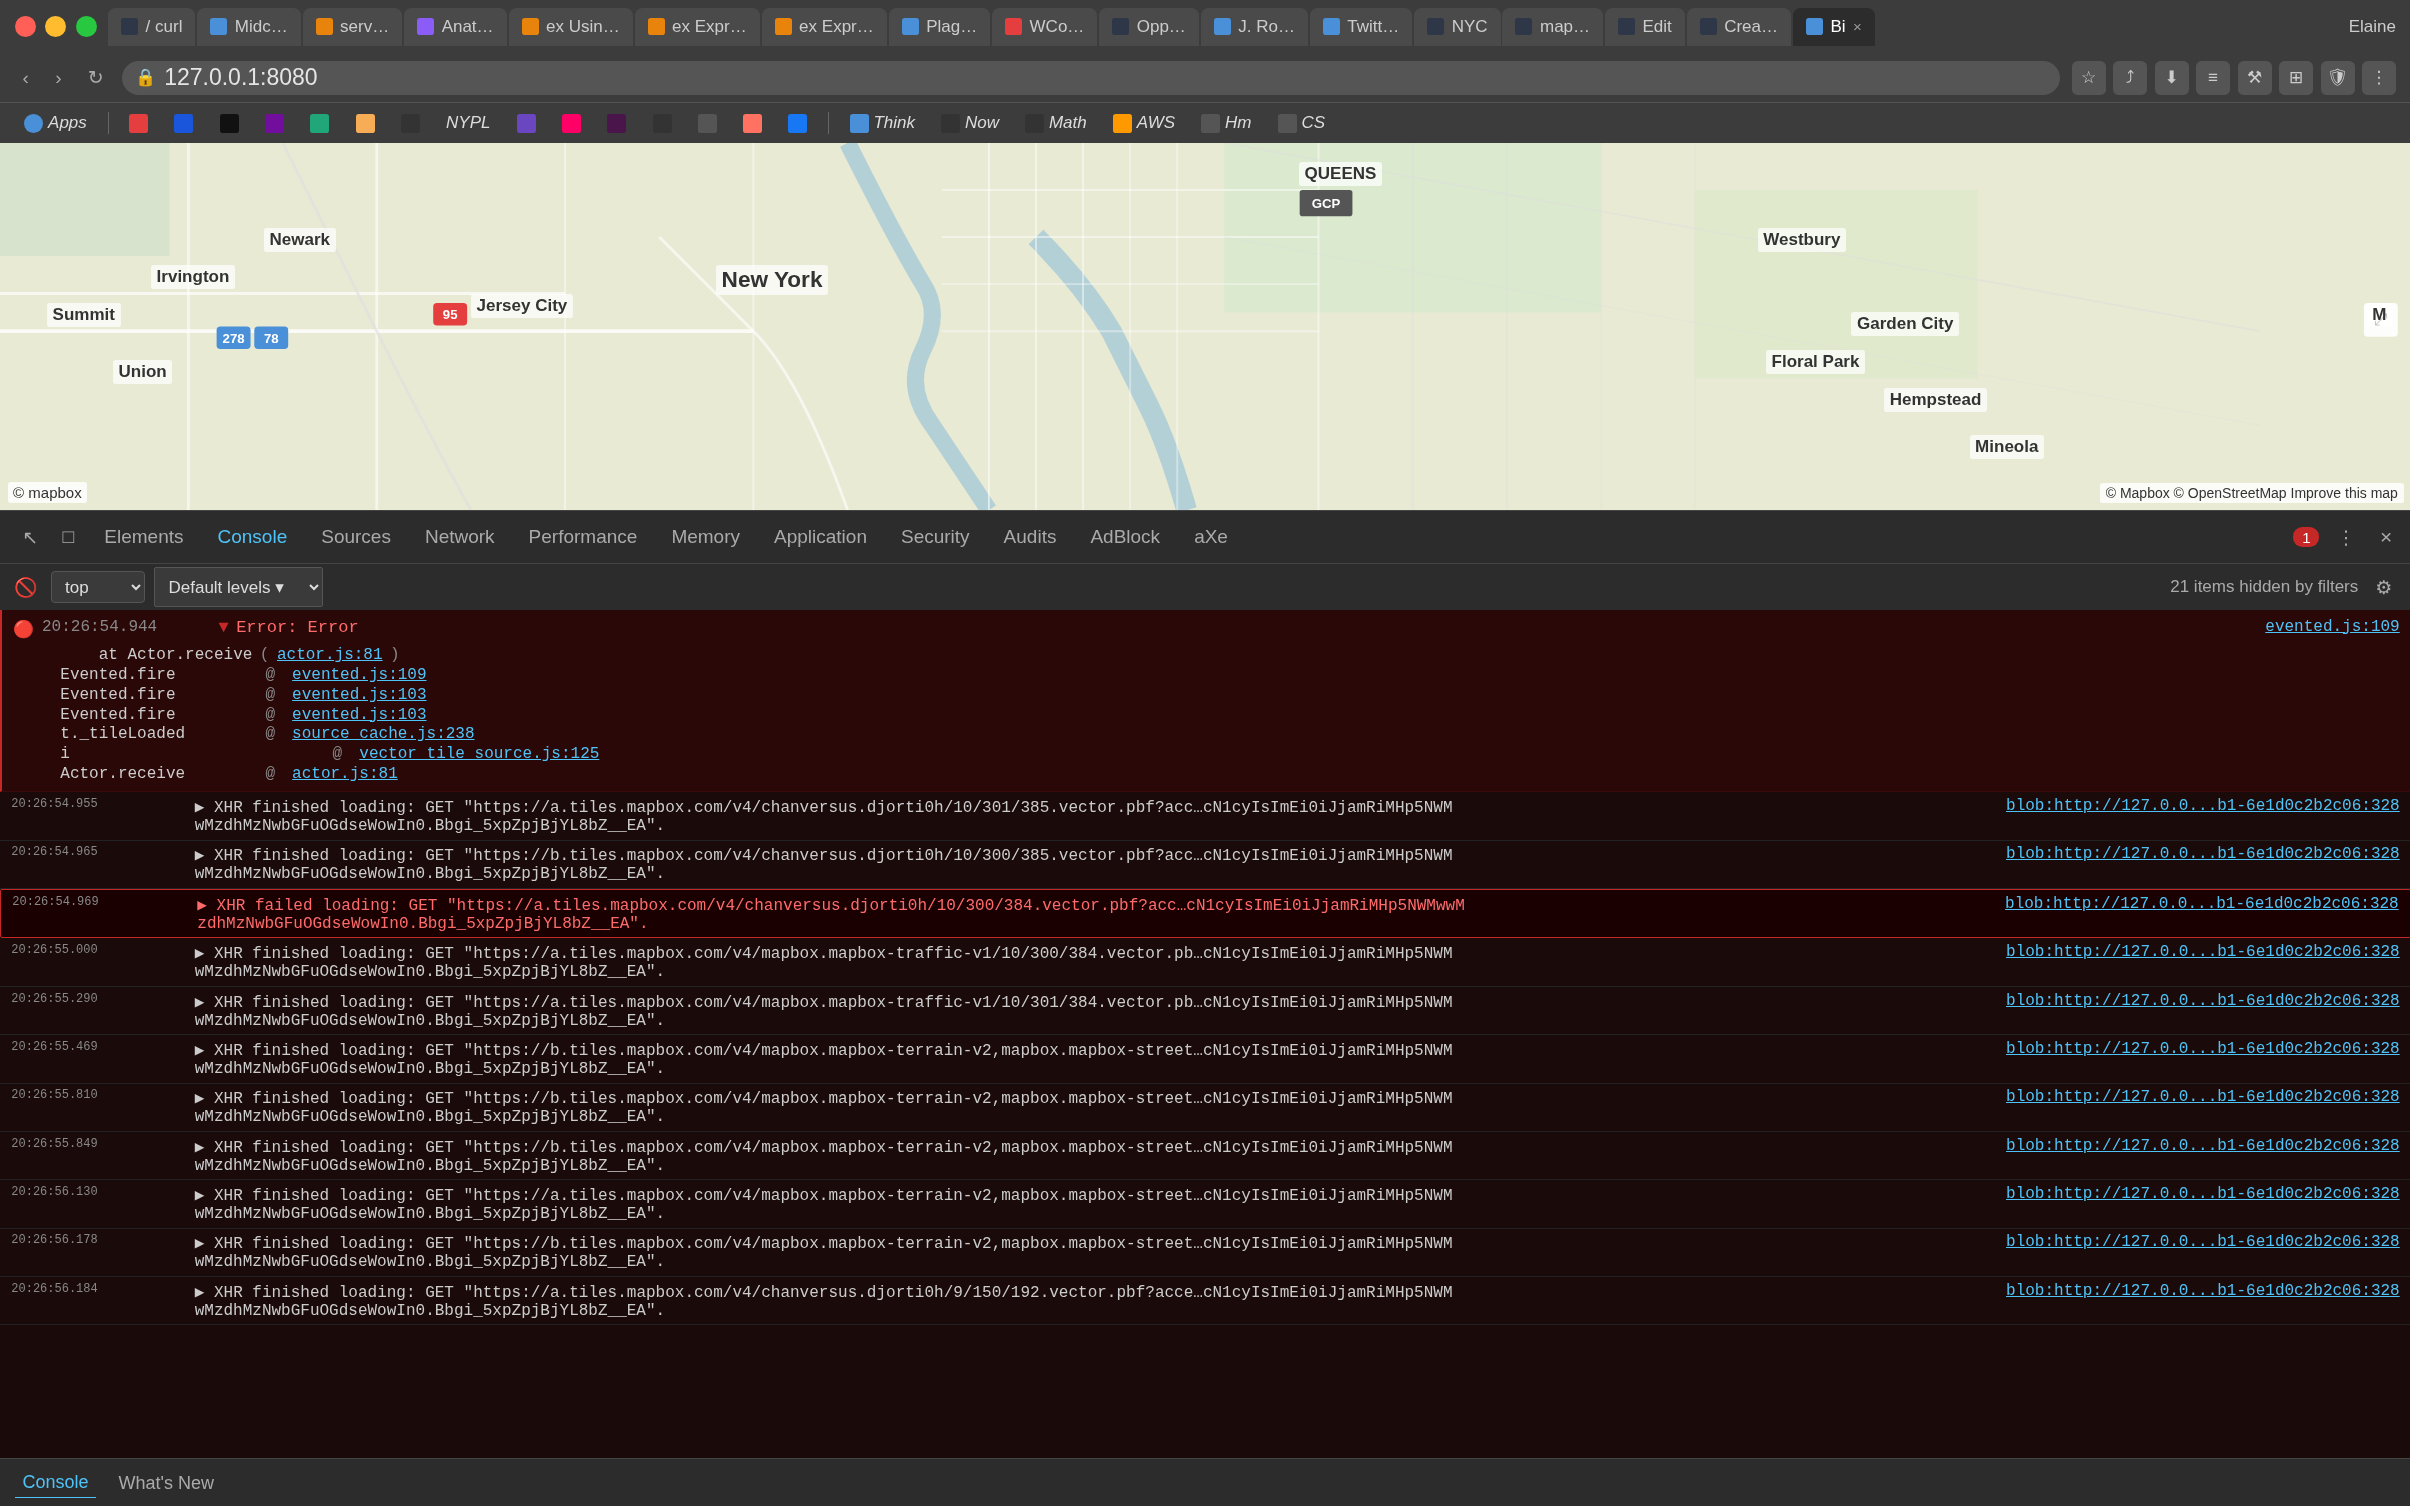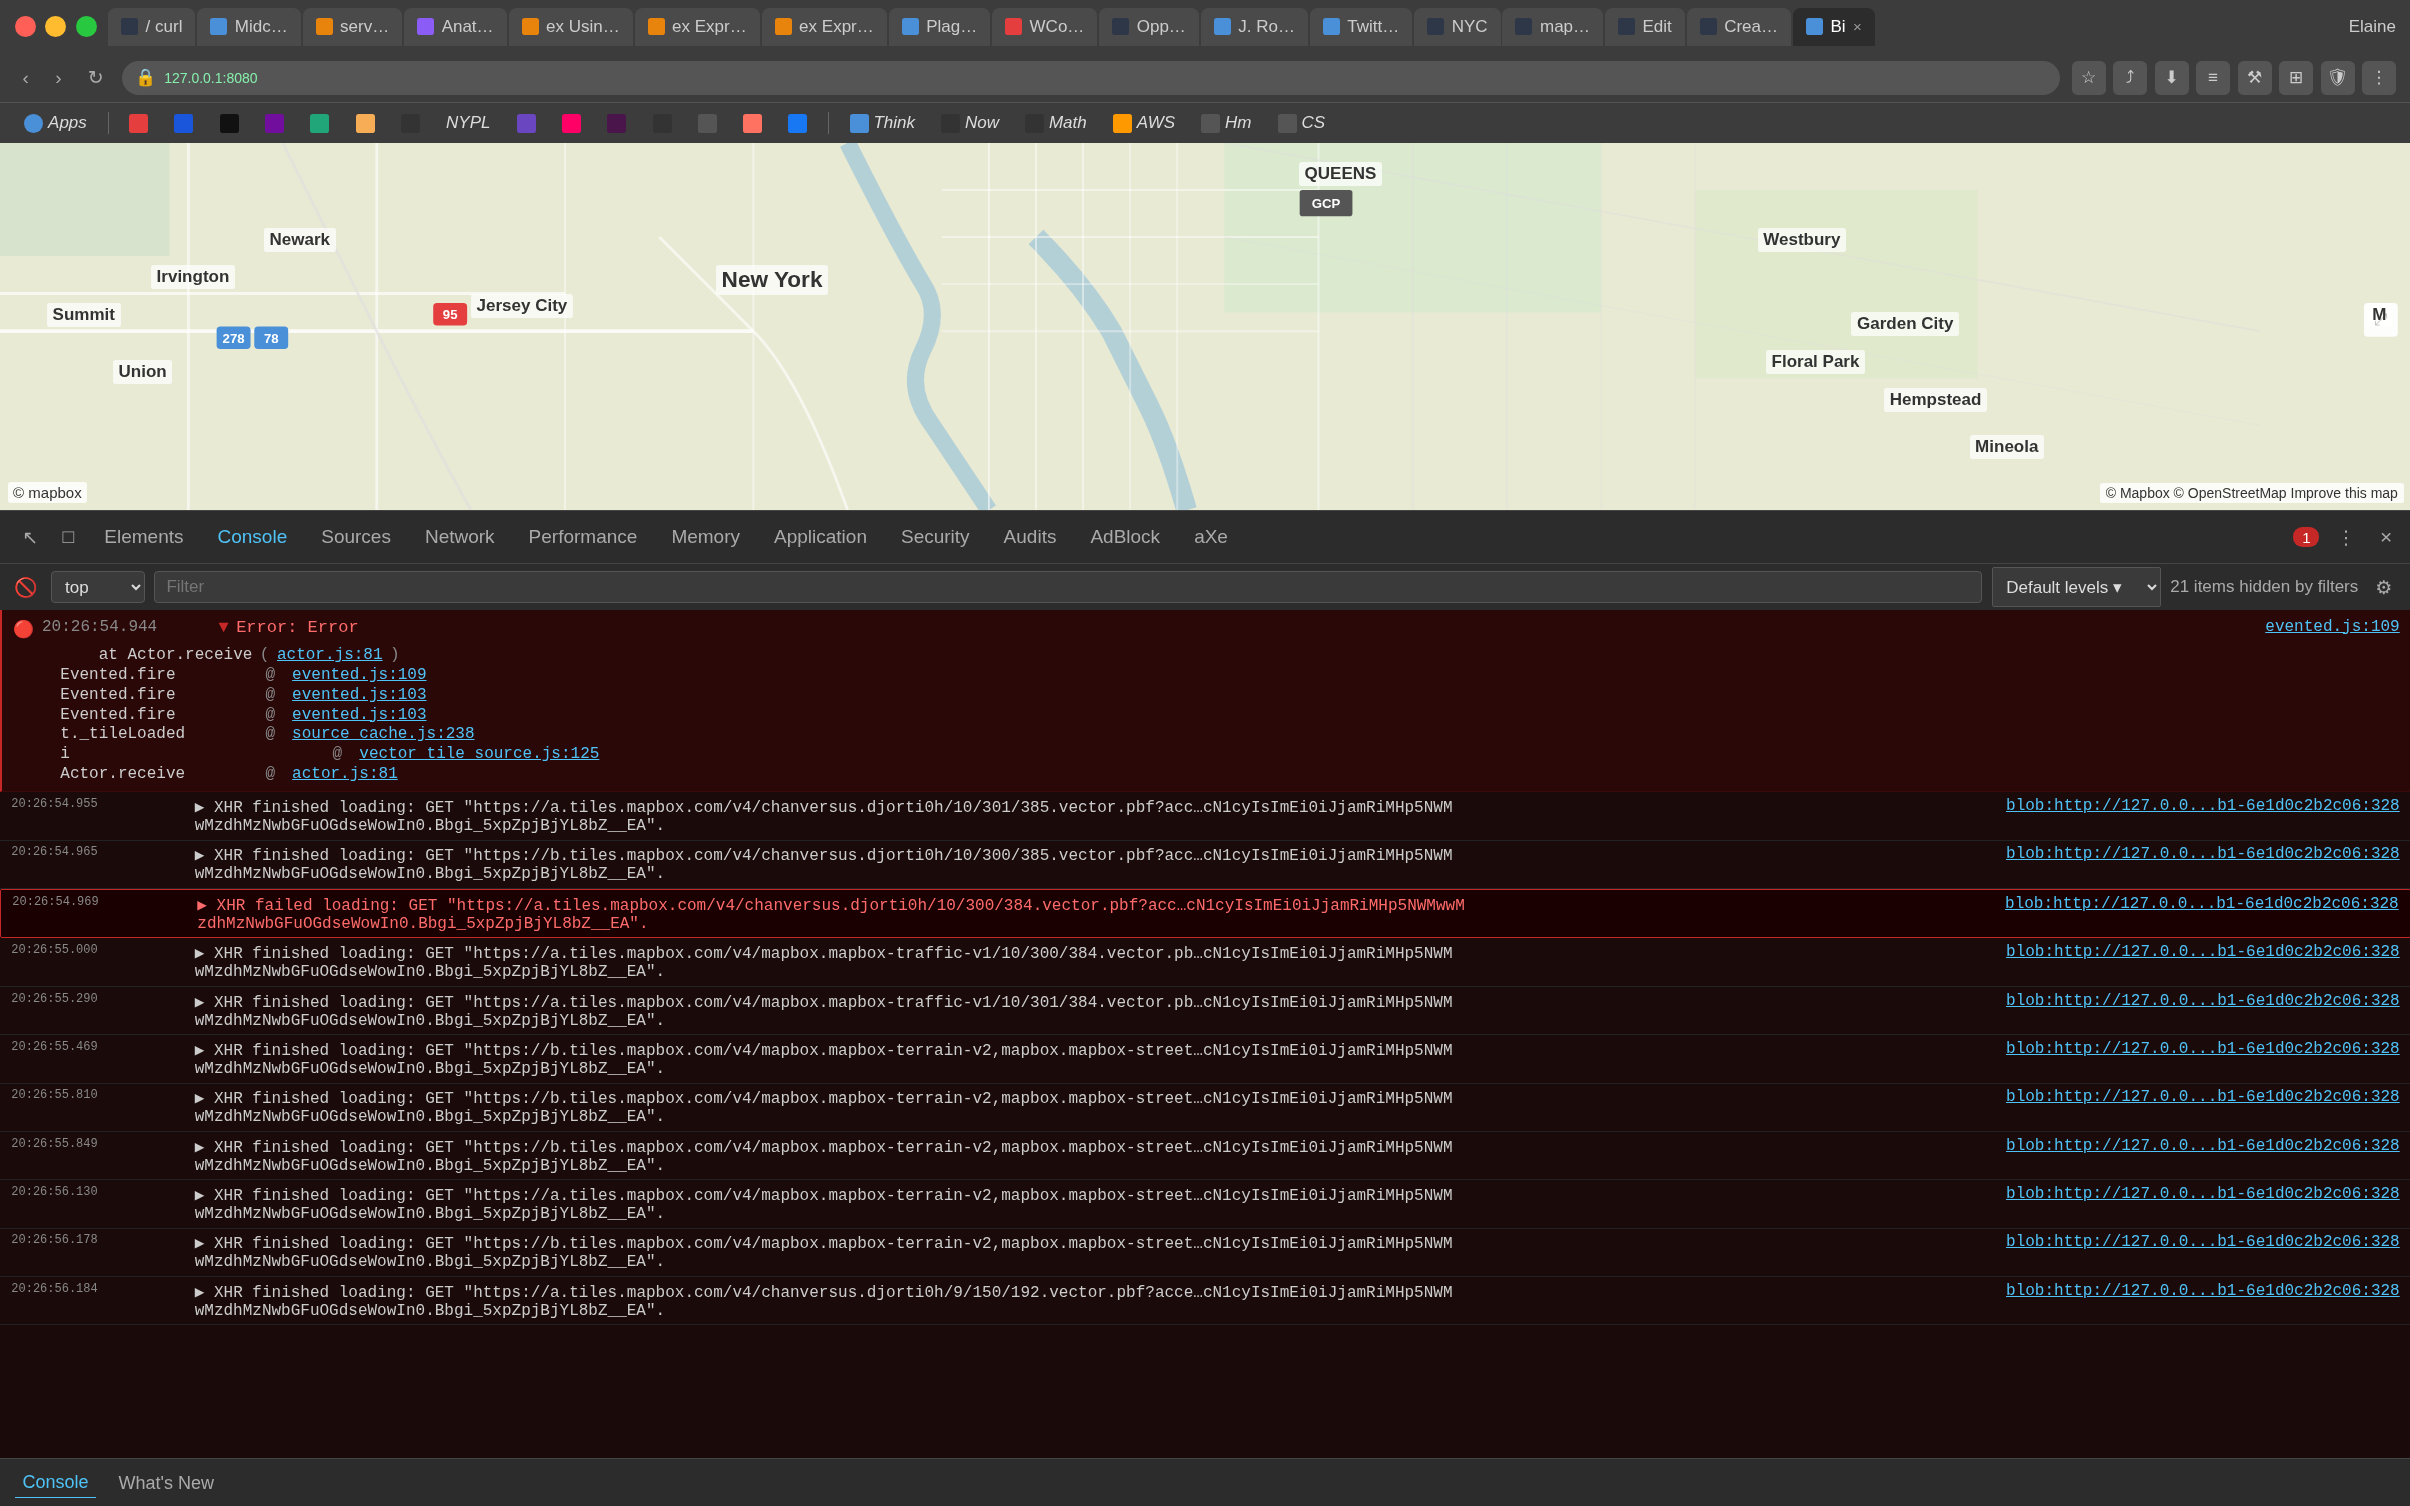--- a/index.html
+++ b/index.html
@@ -96,22 +96,22 @@
       flex: 1;
       height: 34px;
       background: #555;
       border-radius: 17px;
       display: flex;
       align-items: center;
       padding: 0 13px;
       gap: 7.5px;
     }
     .address-text {
-      font-size: 14px;
-      color: #86efac;
+      font-size: 23px;
+      color: #e5e5e5;
     }
     .address-lock {
       color: #aaa;
       font-size: 17px;
     }
     .toolbar-icons {
       display: flex;
       gap: 7.5px;
       align-items: center;
     }
@@ -770,21 +770,20 @@
       <div class="devtools-icon-btn">⋮</div>
       <div class="devtools-close-btn">×</div>
     </div>
   </div>
 
   <div class="console-toolbar">
     <div class="console-clear-btn">🚫</div>
     <select class="console-context-select">
       <option>top</option>
     </select>
-    <input class="console-filter-input" type="text" placeholder="Filter" style="">
     <select class="console-level-select">
       <option>Default levels ▾</option>
     </select>
     <span class="console-hidden-text">21 items hidden by filters</span>
     <span class="console-settings-btn">⚙</span>
   </div>
 
   <div class="console-output">
 
     <div class="error-block">

